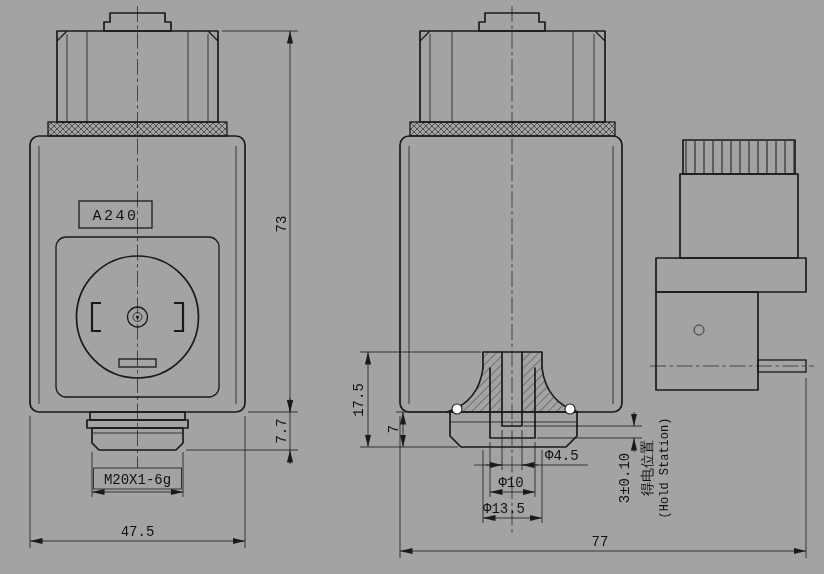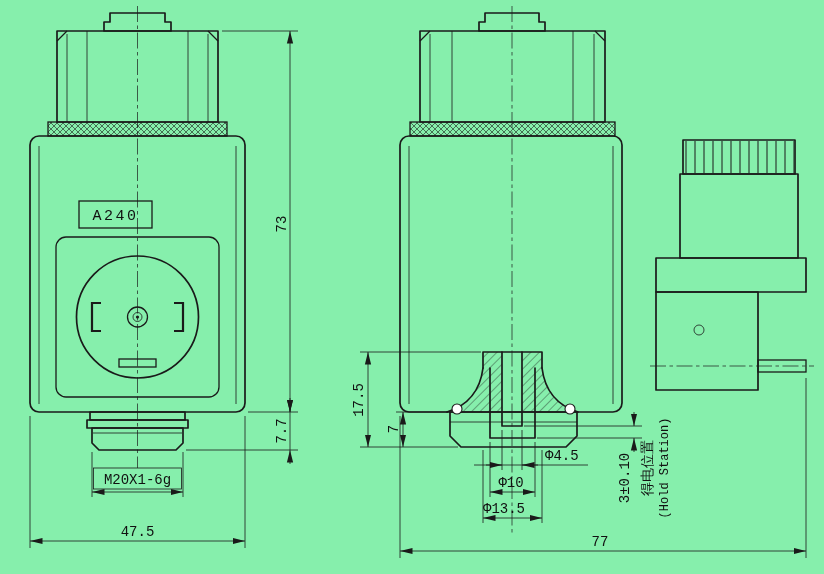--- a/index.html
+++ b/index.html
@@ -1,16 +1,16 @@
 <!DOCTYPE html>
 <html><head>
 <meta charset="utf-8">
 <style>
   html,body{margin:0;padding:0;background:#ffffff;}
-  #stage{position:relative;width:824px;height:574px;background:#86efac;overflow:hidden;}
+  #stage{position:relative;width:824px;height:574px;background:#a3a3a3;overflow:hidden;}
   svg{display:block;}
   .ol{fill:none;stroke:#1a1a1a;stroke-width:1.7;stroke-linejoin:round;stroke-linecap:round;}
   .ml{fill:none;stroke:#1a1a1a;stroke-width:1.3;}
   .tl{fill:none;stroke:#1a1a1a;stroke-width:0.8;}
   .dm{fill:none;stroke:#1a1a1a;stroke-width:0.8;}
   .cl{fill:none;stroke:#1a1a1a;stroke-width:0.7;stroke-dasharray:16 3.5 3.5 3.5;}
   .hx{fill:url(#hatch);stroke:none;}
   .wc{fill:#ffffff;stroke:#1a1a1a;stroke-width:1.1;}
   text.dt{font-family:"Liberation Mono","DejaVu Sans Mono",monospace;font-size:14px;fill:#111111;}
   text.sm{font-size:12px;}

